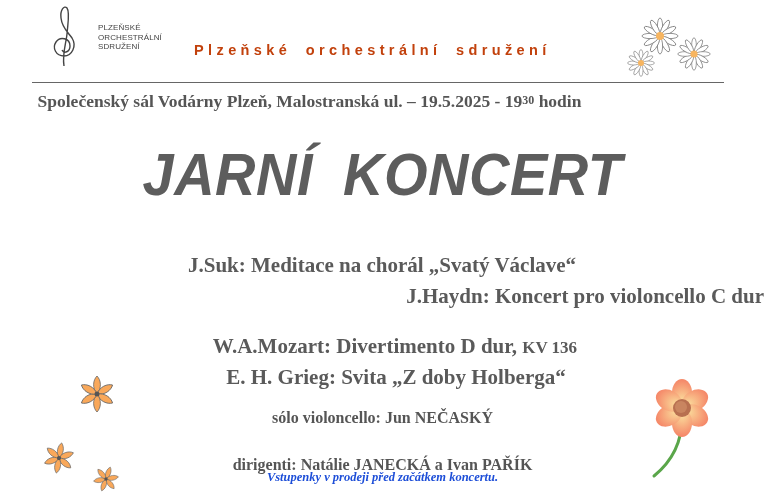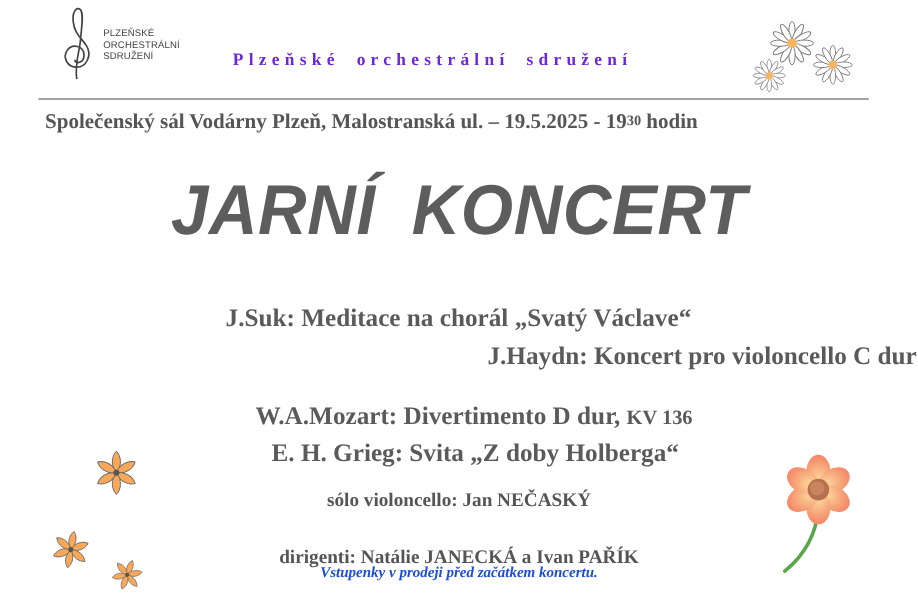--- a/index.html
+++ b/index.html
@@ -6,24 +6,24 @@
   body {
     width:765px; height:500px; background:#ffffff; position:relative; overflow:hidden;
     font-family:"Liberation Serif", serif; color:#555555;
   }
   .abs { position:absolute; }
   .logo-glyph { left:50px; top:4px; width:32px; height:66px; }
   .logo-text {
     left:86px; top:23px; font-family:"Liberation Sans", sans-serif; font-size:8px;
     line-height:9.6px; color:#444; letter-spacing:0.1px;
   }
-  .logo-text div { white-space:nowrap; }
+  .logo-text div { white-space:nowrap;margin-left:12px; }
   .org-title {
-    left:194px; top:42px; font-family:Liberation Serif, serif; font-weight:bold;
-    font-size:14.5px; letter-spacing:4.4px; color:#6d28d9; white-space:nowrap; word-spacing:6px;
+    left:194px; top:42px; font-family:Liberation Sans, sans-serif; font-weight:bold;
+    font-size:14.5px; letter-spacing:4.4px; color:#c2410c; white-space:nowrap; word-spacing:6px;
   }
   .rule { left:32px; top:82px; width:692px; height:0; border-top:1.5px solid #666; }
   .daisies { left:612px; top:4px; width:128px; height:78px; }
   .venue {
     left:0; width:619px; top:91px; text-align:center; font-weight:bold; font-size:17.5px;
     color:#555; white-space:nowrap;
   }
   .venue sup { font-size:12px; position:relative; top:-3px; vertical-align:baseline; line-height:0; }
   .headline {
     left:0; width:765px; top:142px; text-align:center; font-family:"Liberation Sans", sans-serif;
@@ -123,21 +123,21 @@
 
 <div class="abs venue"><span>Společenský sál Vodárny Plzeň, Malostranská ul. – 19.5.2025 - 19</span><sup>30</sup><span> hodin</span></div>
 
 <div class="abs headline">JARNÍ  KONCERT</div>
 
 <div class="abs prog" style="top:253px;">J.Suk: Meditace na chorál „Svatý Václave“</div>
 <div class="abs prog" style="top:284px;text-align:right;">J.Haydn:  Koncert pro violoncello C dur</div>
 <div class="abs prog" style="top:334px;padding-left:13px;"><span>W.A.Mozart:  Divertimento D dur,</span> <span class="kv">KV 136</span></div>
 <div class="abs prog" style="top:365px;margin-left:14px;">E. H. Grieg:  Svita „Z doby Holberga“</div>
 
-<div class="abs credit" style="top:409px;">sólo violoncello:  Jan  NEČASKÝ</div>
+<div class="abs credit" style="top:409px;">sólo violoncello:  Jun  NEČASKÝ</div>
 <div class="abs credit" style="top:456px;">dirigenti:  Natálie JANECKÁ  a Ivan  PAŘÍK</div>
 
 <div class="abs note">Vstupenky v prodeji před začátkem koncertu.</div>
 
 <svg class="abs flower-left" viewBox="0 0 110 140">
   <defs>
     <path id="op" d="M0 0 C-5 -6 -4 -14 0 -18 C4 -14 5 -6 0 0 Z" fill="#f9a85a" stroke="#666" stroke-width="0.8"></path>
   </defs>
   <g transform="translate(67,34)">
     <use href="#op" transform="rotate(0)"></use>

